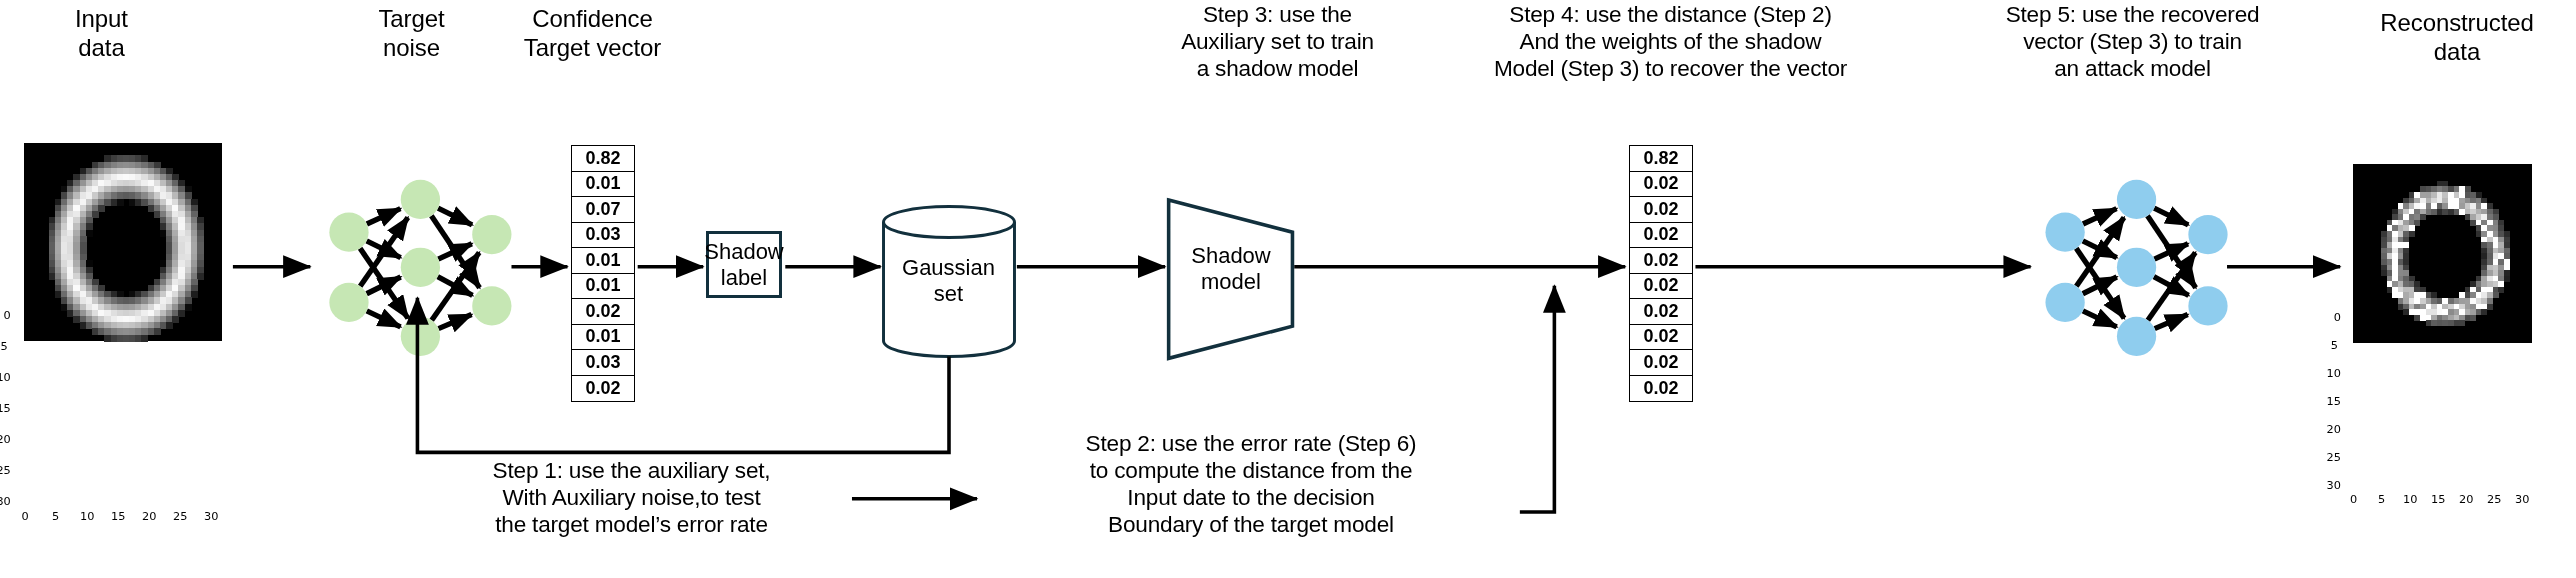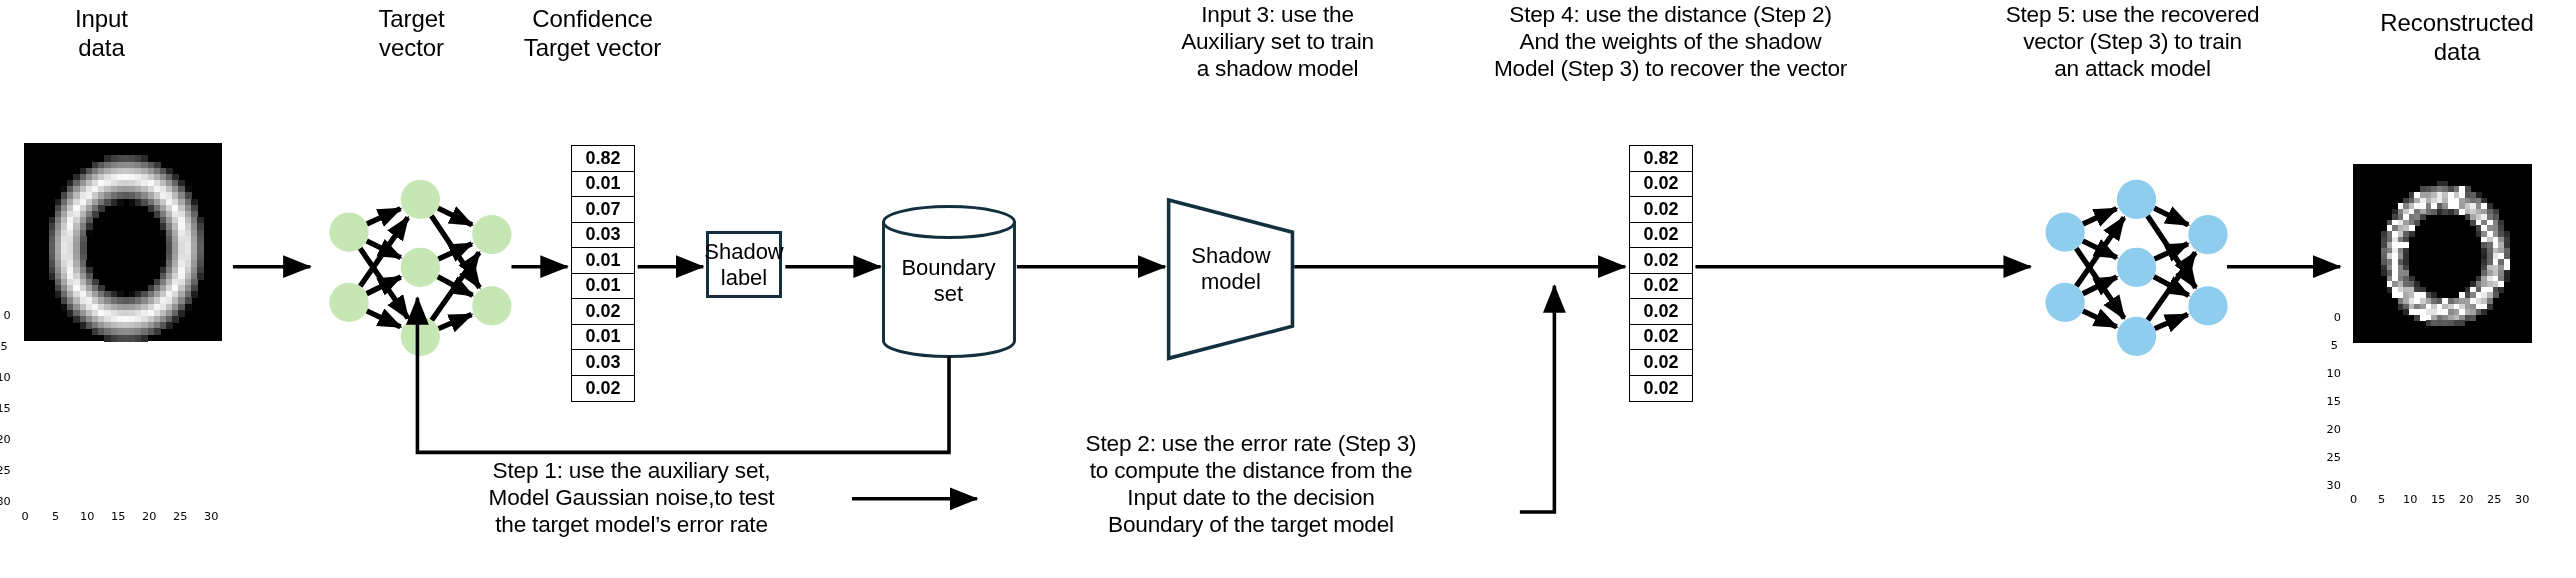--- a/index.html
+++ b/index.html
@@ -50,26 +50,26 @@
   }
   svg.ov{position:absolute;left:0;top:0;width:2576px;height:578px;overflow:visible;}
 </style>
 </head>
 <body>
 
 <div class="abs ttl" style="left:6px;top:3.6px;width:191px;">Input
 data</div>
 
 <div class="abs ttl" style="left:322px;top:3.6px;width:179px;">Target
-vector</div>
+noise</div>
 
 <div class="abs ttl" style="left:494px;top:3.6px;width:197px;">Confidence
 Target vector</div>
 
-<div class="abs steptxt" style="left:1087px;top:1.2px;width:381px;">Input 3: use the
+<div class="abs steptxt" style="left:1087px;top:1.2px;width:381px;">Step 3: use the
 Auxiliary set to train
 a shadow model</div>
 
 <div class="abs steptxt" style="left:1435px;top:1.2px;width:471px;">Step 4: use the distance (Step 2)
 And the weights of the shadow
 Model (Step 3) to recover the vector</div>
 
 <div class="abs steptxt" style="left:1930px;top:1.2px;width:405px;">Step 5: use the recovered
 vector (Step 3) to train
 an attack model</div>
@@ -603,21 +603,21 @@
 label</div>
 
 <svg class="ov" viewBox="0 0 4325 971" width="2576" height="578">
   <g>
     <path d="M1483,373 L1483,573" stroke="#12303d" stroke-width="5" fill="none"></path>
     <path d="M1703,373 L1703,573" stroke="#12303d" stroke-width="5" fill="none"></path>
     <ellipse cx="1593" cy="373" rx="110" ry="26" fill="#fff" stroke="#12303d" stroke-width="5"></ellipse>
     <path d="M1483,573 A110,26 0 0 0 1703,573" stroke="#12303d" stroke-width="5" fill="none"></path>
   </g>
 </svg>
-<div class="cyl-label" style="left:883px;top:255px;width:131px;">Boundary
+<div class="cyl-label" style="left:883px;top:255px;width:131px;">Gaussian
 set</div>
 
 <svg class="ov" viewBox="0 0 4325 971" width="2576" height="578">
   <polygon points="1962,336 2170,390 2170,548 1962,602" fill="#fff" stroke="#12303d" stroke-width="6"></polygon>
 </svg>
 <div class="trap-label" style="left:1169px;top:243px;width:124px;">Shadow
 model</div>
 
 <div class="vec" id="vecB" style="left:1629px;top:145px;width:64px;height:257px;">
     <div class="vec-cell" style="height: 10%;">0.82</div>
@@ -984,24 +984,24 @@
       <div class="px" style="left: 78px; top: 156px; width: 6px; height: 6px; background: rgb(93, 93, 93);"></div>
       <div class="px" style="left: 84px; top: 156px; width: 6px; height: 6px; background: rgb(87, 87, 87);"></div>
       <div class="px" style="left: 89px; top: 156px; width: 6px; height: 6px; background: rgb(91, 91, 91);"></div>
       <div class="px" style="left: 95px; top: 156px; width: 6px; height: 6px; background: rgb(86, 86, 86);"></div>
       <div class="px" style="left: 101px; top: 156px; width: 6px; height: 6px; background: rgb(64, 64, 64);"></div>
       <div class="px" style="left: 106px; top: 156px; width: 6px; height: 6px; background: rgb(65, 65, 65);"></div>
     </div>
 </div>
 
 <div class="abs steptxt" style="left:417px;top:457px;width:429px;">Step 1: use the auxiliary set,
-Model Gaussian noise,to test
+With Auxiliary noise,to test
 the target model’s error rate</div>
 
-<div class="abs steptxt" style="left:989px;top:430px;width:524px;">Step 2: use the error rate (Step 3)
+<div class="abs steptxt" style="left:989px;top:430px;width:524px;">Step 2: use the error rate (Step 6)
 to compute the distance from the
 Input date to the decision
 Boundary of the target model</div>
 
 <svg class="ov" viewBox="0 0 4325 971" width="2576" height="578">
   <defs>
     <marker id="ah" markerWidth="9" markerHeight="9" refX="7.6" refY="3.2" orient="auto" markerUnits="strokeWidth">
       <path d="M0,0 L8,3.2 L0,6.4 z" fill="#000"></path>
     </marker>
   </defs>

